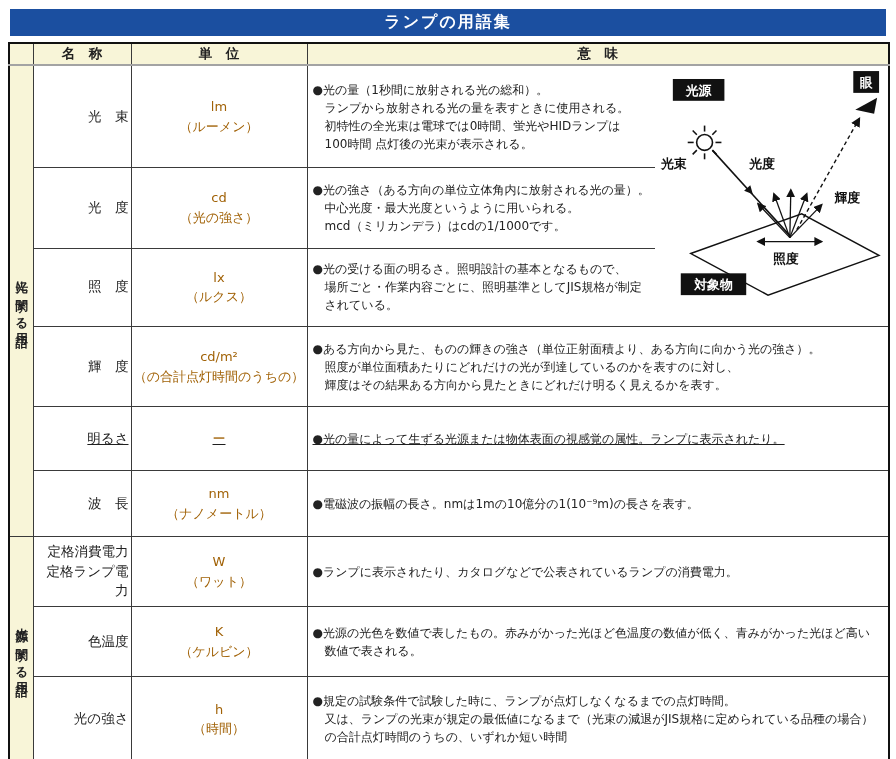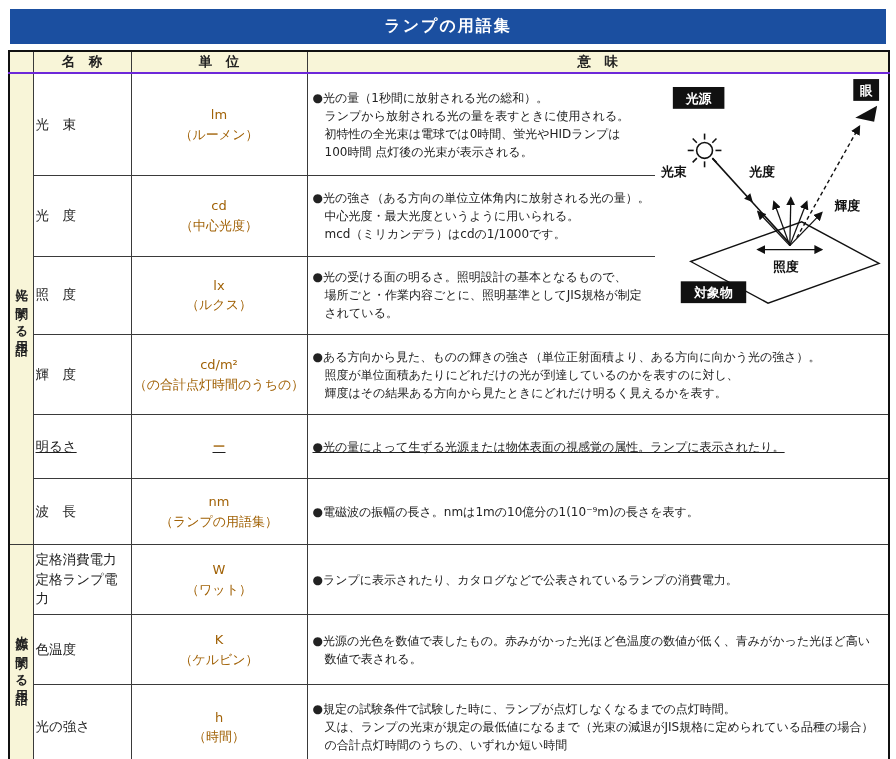--- a/index.html
+++ b/index.html
@@ -1,41 +1,41 @@
 <!DOCTYPE html>
 <html><head>
 <meta charset="utf-8">
 <style>
   html,body{margin:0;padding:0;background:#ffffff;}
   body{width:896px;height:759px;font-family:"DejaVu Sans","Liberation Sans",sans-serif;color:#1f1f1f;}
   .title-bar{
-    margin:9px 10px 0 10px;height:35px;background:#1b4fa0;
+    margin:9px 10px 0 10px;height:27px;background:#1b4fa0;
     display:flex;align-items:center;justify-content:center;
   }
   .title-bar span{color:#ffffff;font-size:16px;font-weight:bold;letter-spacing:2px;}
   table.glossary{
     table-layout:fixed;border-collapse:collapse;
     margin:6px 8px 0 8px;width:880px;
     border:2px solid #111111;
   }
   td,th{border:1px solid #3a3a3a;box-sizing:border-box;overflow:hidden;}
   thead th{
     background:#f8f5d8;font-size:13.5px;font-weight:bold;
     height:19px;padding:1px 0;text-align:center;
-    border-bottom:2px solid #6d28d9;color:#222;
+    border-bottom:2px solid #a3a3a3;color:#222;
   }
   td.group-cell{
     background:#f8f5d8;text-align:center;vertical-align:middle;padding:0;
   }
   td.group-cell span{
     writing-mode:vertical-rl;text-orientation:upright;
     font-size:12.5px;letter-spacing:2px;font-weight:600;color:#222;
   }
   td.name-cell{
-    text-align:left;vertical-align:middle;font-size:13.5px;
+    text-align:right;vertical-align:middle;font-size:13.5px;
     white-space:pre-line;line-height:1.45;padding:0 2px;color:#222;
   }
   td.unit-cell{
     text-align:center;vertical-align:middle;font-size:13px;
     white-space:pre-line;line-height:1.5;padding:0 2px;color:#a16207;
   }
   td.meaning-cell{
     text-align:left;vertical-align:middle;font-size:12px;
     white-space:pre-line;line-height:1.5;padding:3px 4px 3px 5px;color:#222;margin-top:36px;
   }
@@ -134,21 +134,21 @@
           <g>
             <rect x="26" y="208" width="66" height="22" fill="#111"></rect>
             <text x="59" y="224" text-anchor="middle" class="boxlabel">対象物</text>
           </g>
         </svg>
       </td>
     </tr>
     <tr class="rh2">
       <td class="name-cell">光　度</td>
       <td class="unit-cell">cd
-（中心光度）</td>
+（光の強さ）</td>
       <td class="meaning-cell no-right">●光の強さ（ある方向の単位立体角内に放射される光の量）。
 　中心光度・最大光度というように用いられる。
 　mcd（ミリカンデラ）はcdの1/1000です。</td>
     </tr>
     <tr class="rh3">
       <td class="name-cell">照　度</td>
       <td class="unit-cell">lx
 （ルクス）</td>
       <td class="meaning-cell no-right">●光の受ける面の明るさ。照明設計の基本となるもので、
 　場所ごと・作業内容ごとに、照明基準としてJIS規格が制定
@@ -163,21 +163,21 @@
 　輝度はその結果ある方向から見たときにどれだけ明るく見えるかを表す。</td>
     </tr>
     <tr class="rh5">
       <td class="name-cell">明るさ</td>
       <td class="unit-cell">ー</td>
       <td class="meaning-cell" colspan="2">●光の量によって生ずる光源または物体表面の視感覚の属性。ランプに表示されたり。</td>
     </tr>
     <tr class="rh6">
       <td class="name-cell">波　長</td>
       <td class="unit-cell">nm
-（ランプの用語集）</td>
+（ナノメートル）</td>
       <td class="meaning-cell" colspan="2">●電磁波の振幅の長さ。nmは1mの10億分の1(10⁻⁹m)の長さを表す。</td>
     </tr>
     <tr class="rh7">
       <td class="group-cell" rowspan="3"><span>光源に関する用語</span></td>
       <td class="name-cell">定格消費電力
 定格ランプ電力</td>
       <td class="unit-cell">W
 （ワット）</td>
       <td class="meaning-cell" colspan="2">●ランプに表示されたり、カタログなどで公表されているランプの消費電力。</td>
     </tr>

